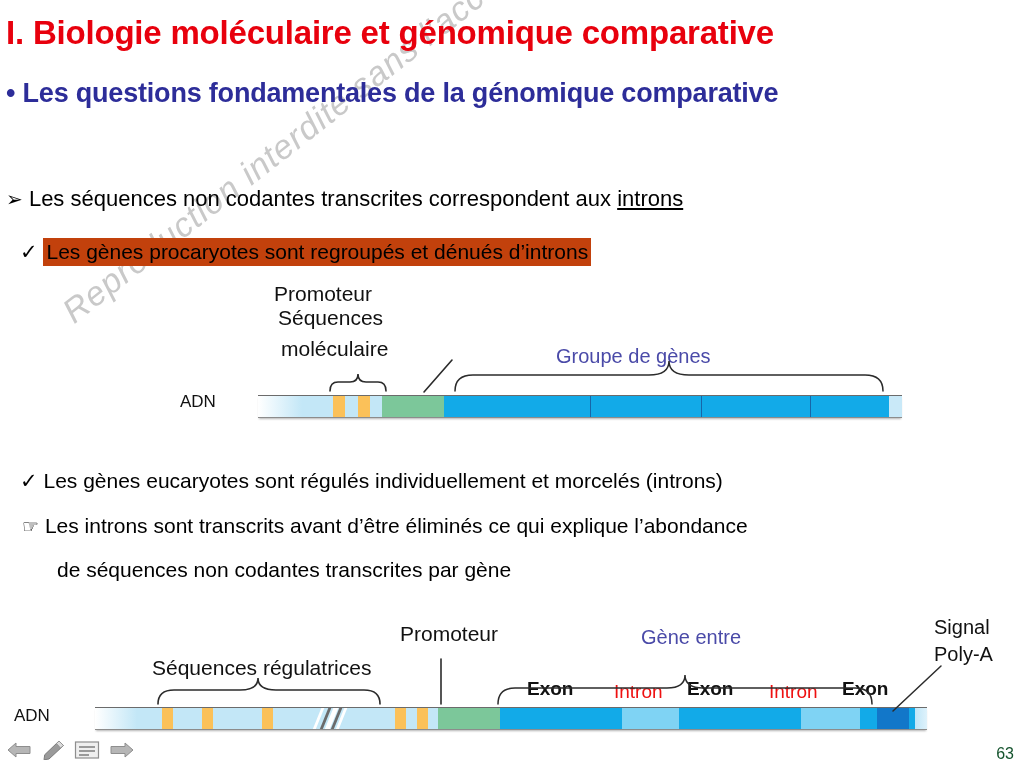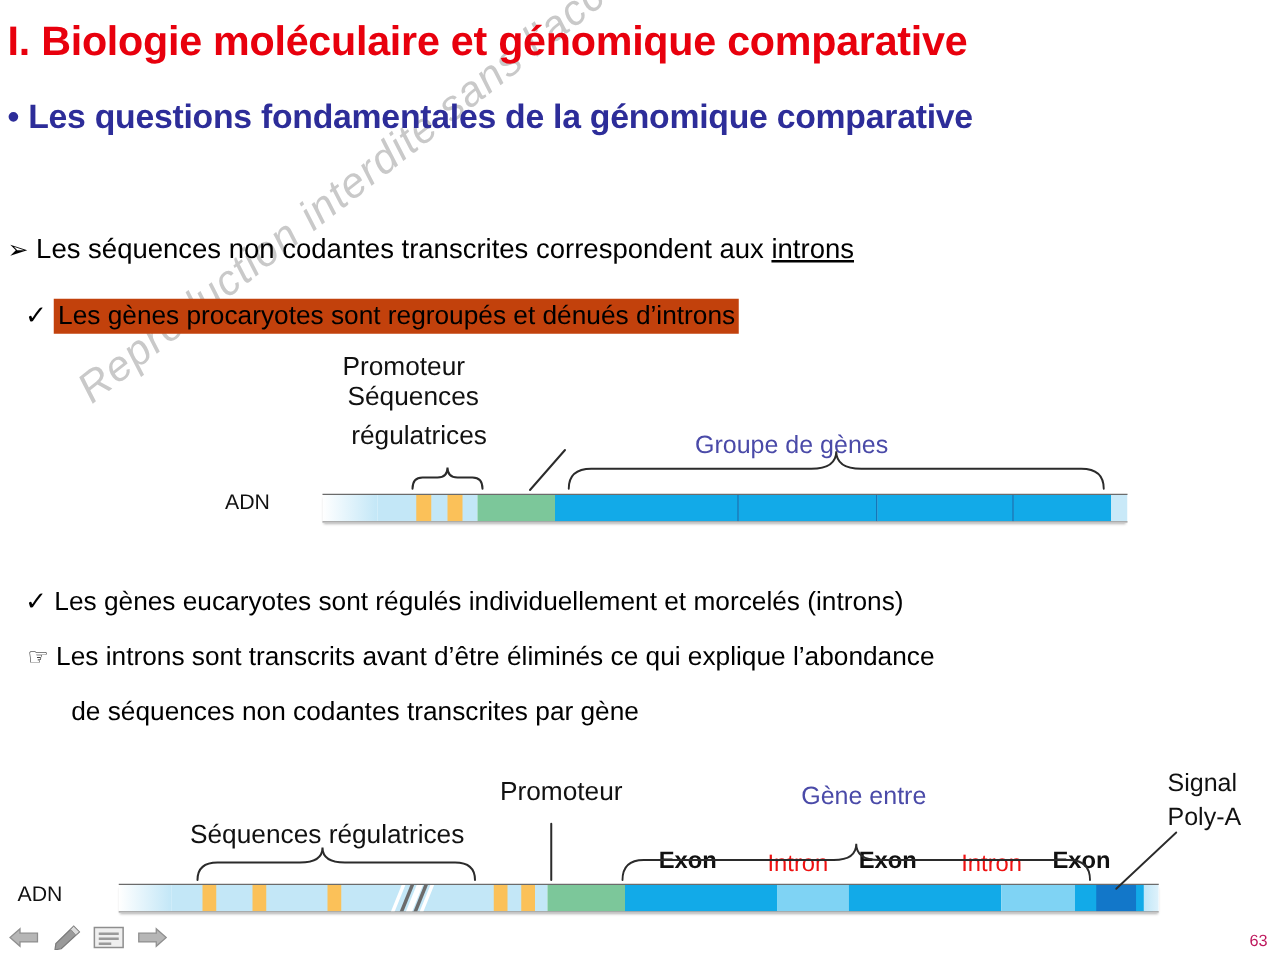--- a/index.html
+++ b/index.html
@@ -146,22 +146,22 @@
     left: 6px; top: 740px;
     display: flex;
     align-items: center;
     gap: 9px;
     z-index: 9;
   }
   #toolbar .tb { display: block; }
   #pagenum {
     position: absolute;
     right: 11px; top: 745px;
-    font-size: 13px;
-    color: #be185d;
+    font-size: 16px;
+    color: #14532d;
     z-index: 9;
   }
 </style>
 </head>
 <body>
 
 <div id="slide">
 
   <div id="watermark">Reproduction interdite sans l’accord des auteurs _ Faculté de Médecine -</div>
 
@@ -187,21 +187,21 @@
 
   <div class="txt" id="bullet6">
     <span class="marker">☞</span>
     <span>Les introns sont transcrits avant d’être éliminés ce qui explique l’abondance</span>
   </div>
 
   <div class="txt" id="bullet7">de séquences non codantes transcrites par gène</div>
 
   <div class="dlabel" style="left:274px; top:282px; font-size:21px;">Promoteur</div>
   <div class="dlabel" style="left:278px; top:306px; font-size:21px;">Séquences</div>
-  <div class="dlabel" style="left:281px; top:337px; font-size:21px;">régulatrices</div>
+  <div class="dlabel" style="left:281px; top:337px; font-size:21px;">moléculaire</div>
   <div class="dlabel blue" style="left:556px; top:345px; font-size:20px;">Groupe de gènes</div>
 
   <svg class="svgoverlay" style="left:0; top:275px; width:1025px; height:125px;" viewBox="0 0 1025 125">
 
     <path d="M330 116 q0 -9 8 -9 h12 q8 0 8 -8 q0 8 8 8 h12 q8 0 8 9" fill="none" stroke="#2b2b2b" stroke-width="1.6" stroke-linecap="round"></path>
 
     <line x1="424" y1="117" x2="452" y2="85" stroke="#2b2b2b" stroke-width="1.6" stroke-linecap="round"></line>
 
     <path d="M455 116 q0 -16 18 -16 h176 q20 0 20 -14 q0 14 20 14 h176 q18 0 18 16" fill="none" stroke="#2b2b2b" stroke-width="1.5" stroke-linecap="round"></path>
   </svg>

